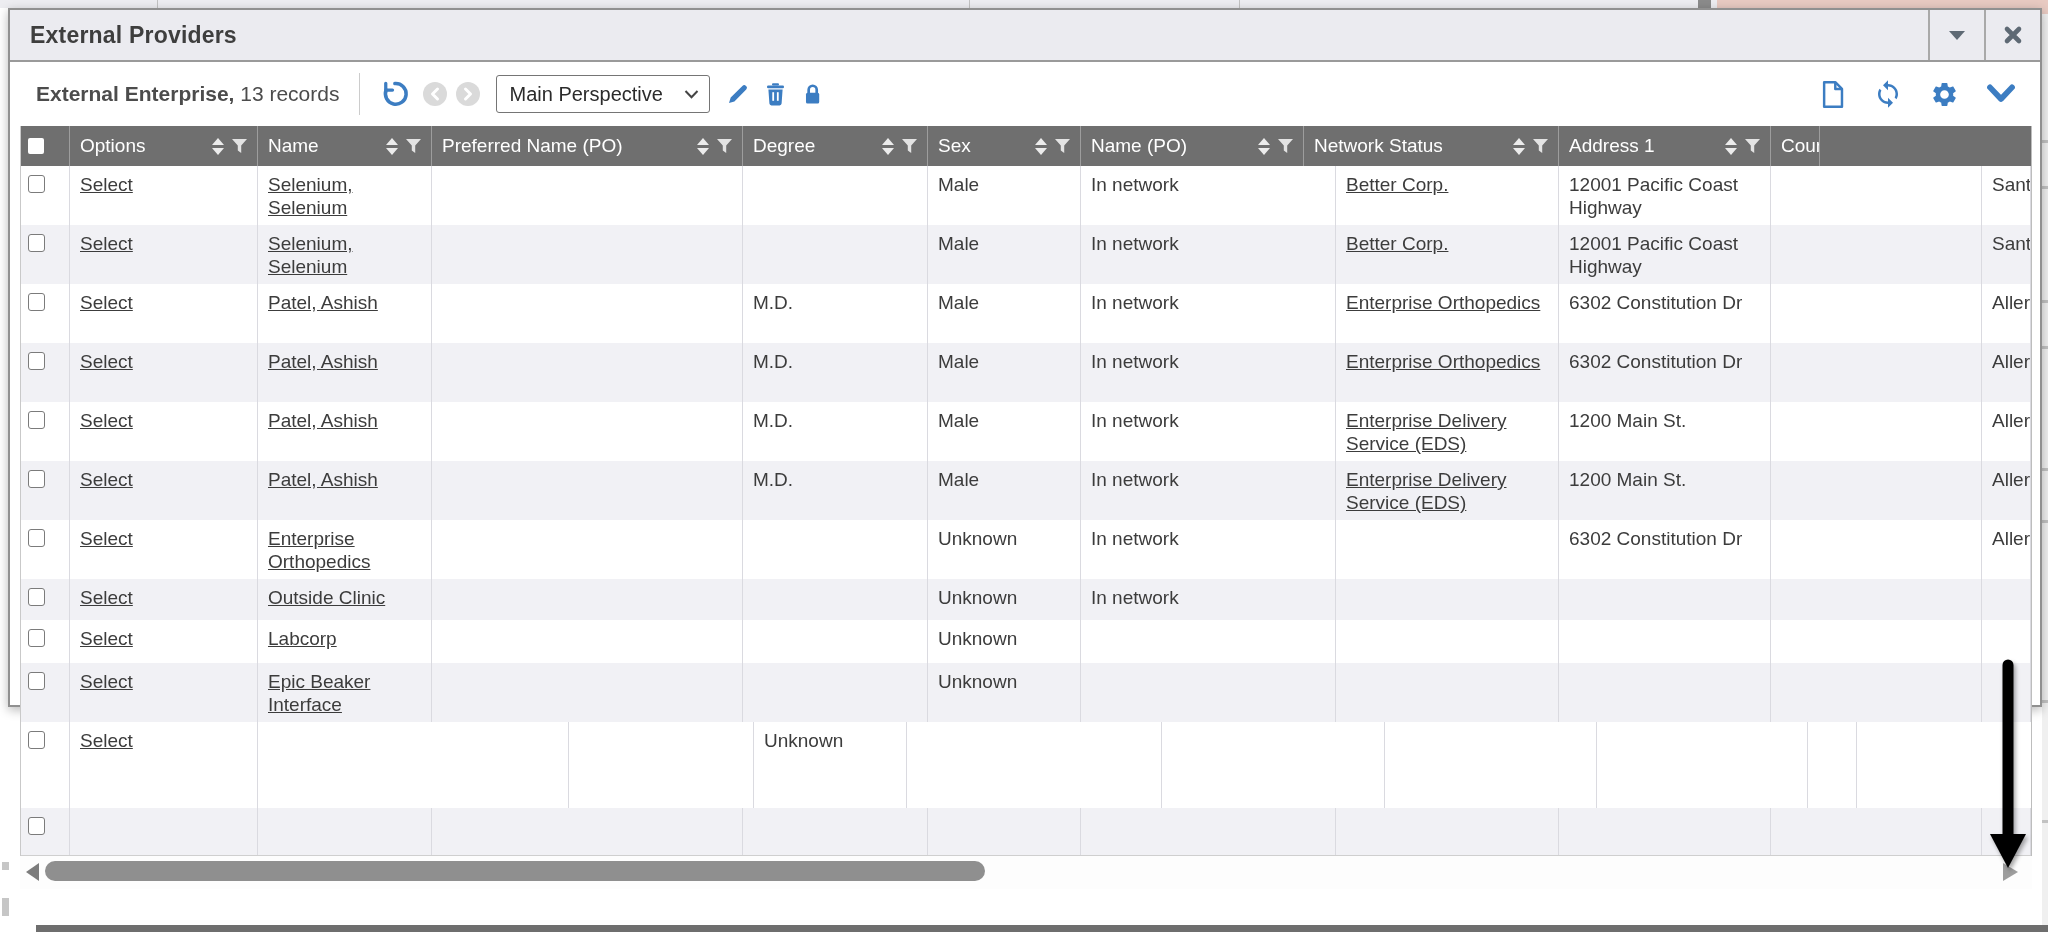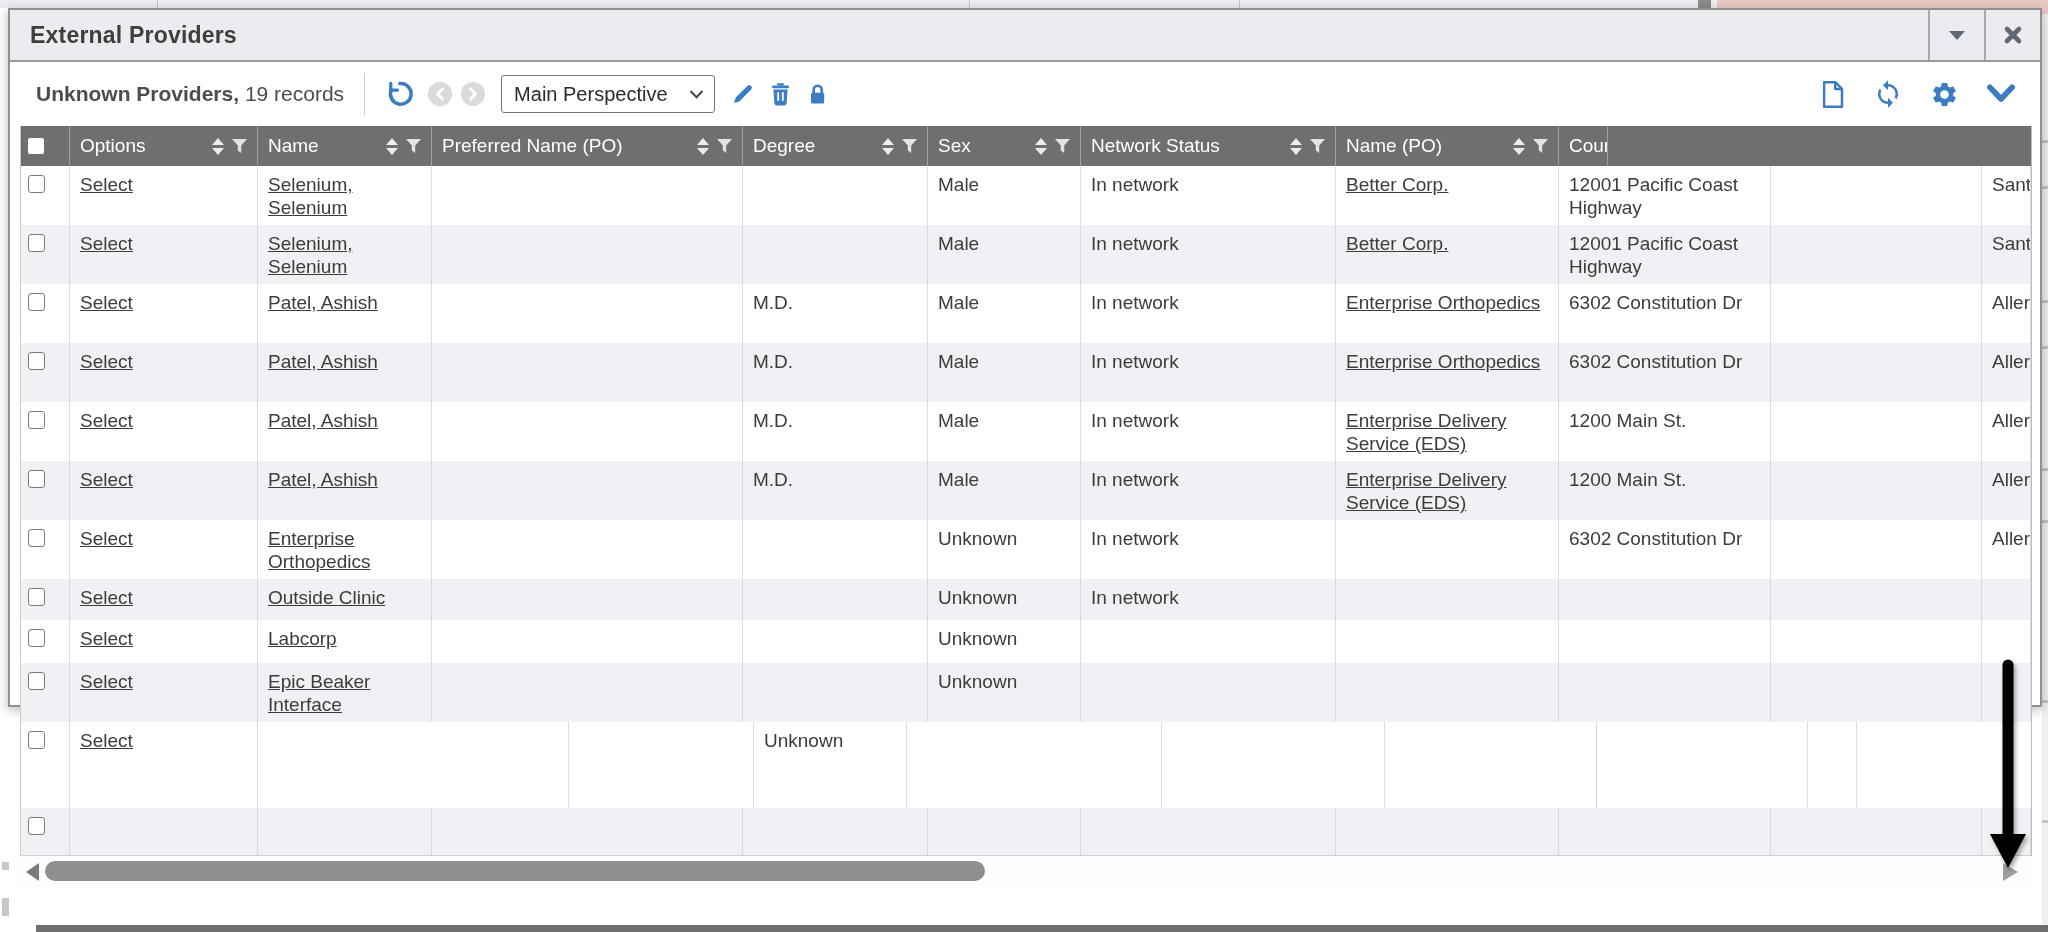--- a/index.html
+++ b/index.html
@@ -115,21 +115,21 @@
       </div>
       <div class="tbtn">
         <svg width="22" height="22" viewBox="0 0 22 22">
           <path d="M5 5l12 12M17 5L5 17" stroke="#5e6974" stroke-width="4.6" stroke-linecap="round" fill="none"></path>
         </svg>
       </div>
     </div>
   </div>
 
   <div class="toolbar">
-    <span class="rec-label"><b>Unknown Providers,</b><span> 19 records</span></span>
+    <span class="rec-label"><b>External Enterprise,</b><span> 13 records</span></span>
     <span class="tb-div"></span>
 
     <span class="icon-btn undo-btn">
       <svg width="30" height="30" viewBox="0 0 24 24">
         <path d="M4.6 3.4v5.4h5.4" fill="none" class="blue-ic" stroke="var(--accent)" stroke-width="2.6" stroke-linecap="round" stroke-linejoin="round"></path>
         <path d="M4.9 8.8A8.3 8.3 0 1 0 11.9 3.6" fill="none" stroke="var(--accent)" stroke-width="2.8" stroke-linecap="round"></path>
       </svg>
     </span>
 
     <span class="nav-circle">
@@ -256,34 +256,46 @@
           <span class="hctrl">
         <span class="sort-ic">
               <span class="tri-up"></span>
               <span class="tri-down"></span>
             </span>
         <svg class="funnel" viewBox="0 0 14 13">
               <path d="M0 0h14L8.6 6v7L5.4 10.6V6L0 0z"></path>
             </svg>
       </span>
         </div>
+        <div class="hcell" style="flex: 0 0 223px;">
+          <span>Name (PO)</span>
+          <span class="hctrl">
+        <span class="sort-ic">
+              <span class="tri-up"></span>
+              <span class="tri-down"></span>
+            </span>
+        <svg class="funnel" viewBox="0 0 14 13">
+              <path d="M0 0h14L8.6 6v7L5.4 10.6V6L0 0z"></path>
+            </svg>
+      </span>
+        </div>
         <div class="hcell" style="flex: 0 0 255px;">
           <span>Network Status</span>
           <span class="hctrl">
         <span class="sort-ic">
               <span class="tri-up"></span>
               <span class="tri-down"></span>
             </span>
         <svg class="funnel" viewBox="0 0 14 13">
               <path d="M0 0h14L8.6 6v7L5.4 10.6V6L0 0z"></path>
             </svg>
       </span>
         </div>
-        <div class="hcell" style="flex: 0 0 223px;">
-          <span>Name (PO)</span>
+        <div class="hcell" style="flex: 0 0 212px;">
+          <span>Address 1</span>
           <span class="hctrl">
         <span class="sort-ic">
               <span class="tri-up"></span>
               <span class="tri-down"></span>
             </span>
         <svg class="funnel" viewBox="0 0 14 13">
               <path d="M0 0h14L8.6 6v7L5.4 10.6V6L0 0z"></path>
             </svg>
       </span>
         </div>

